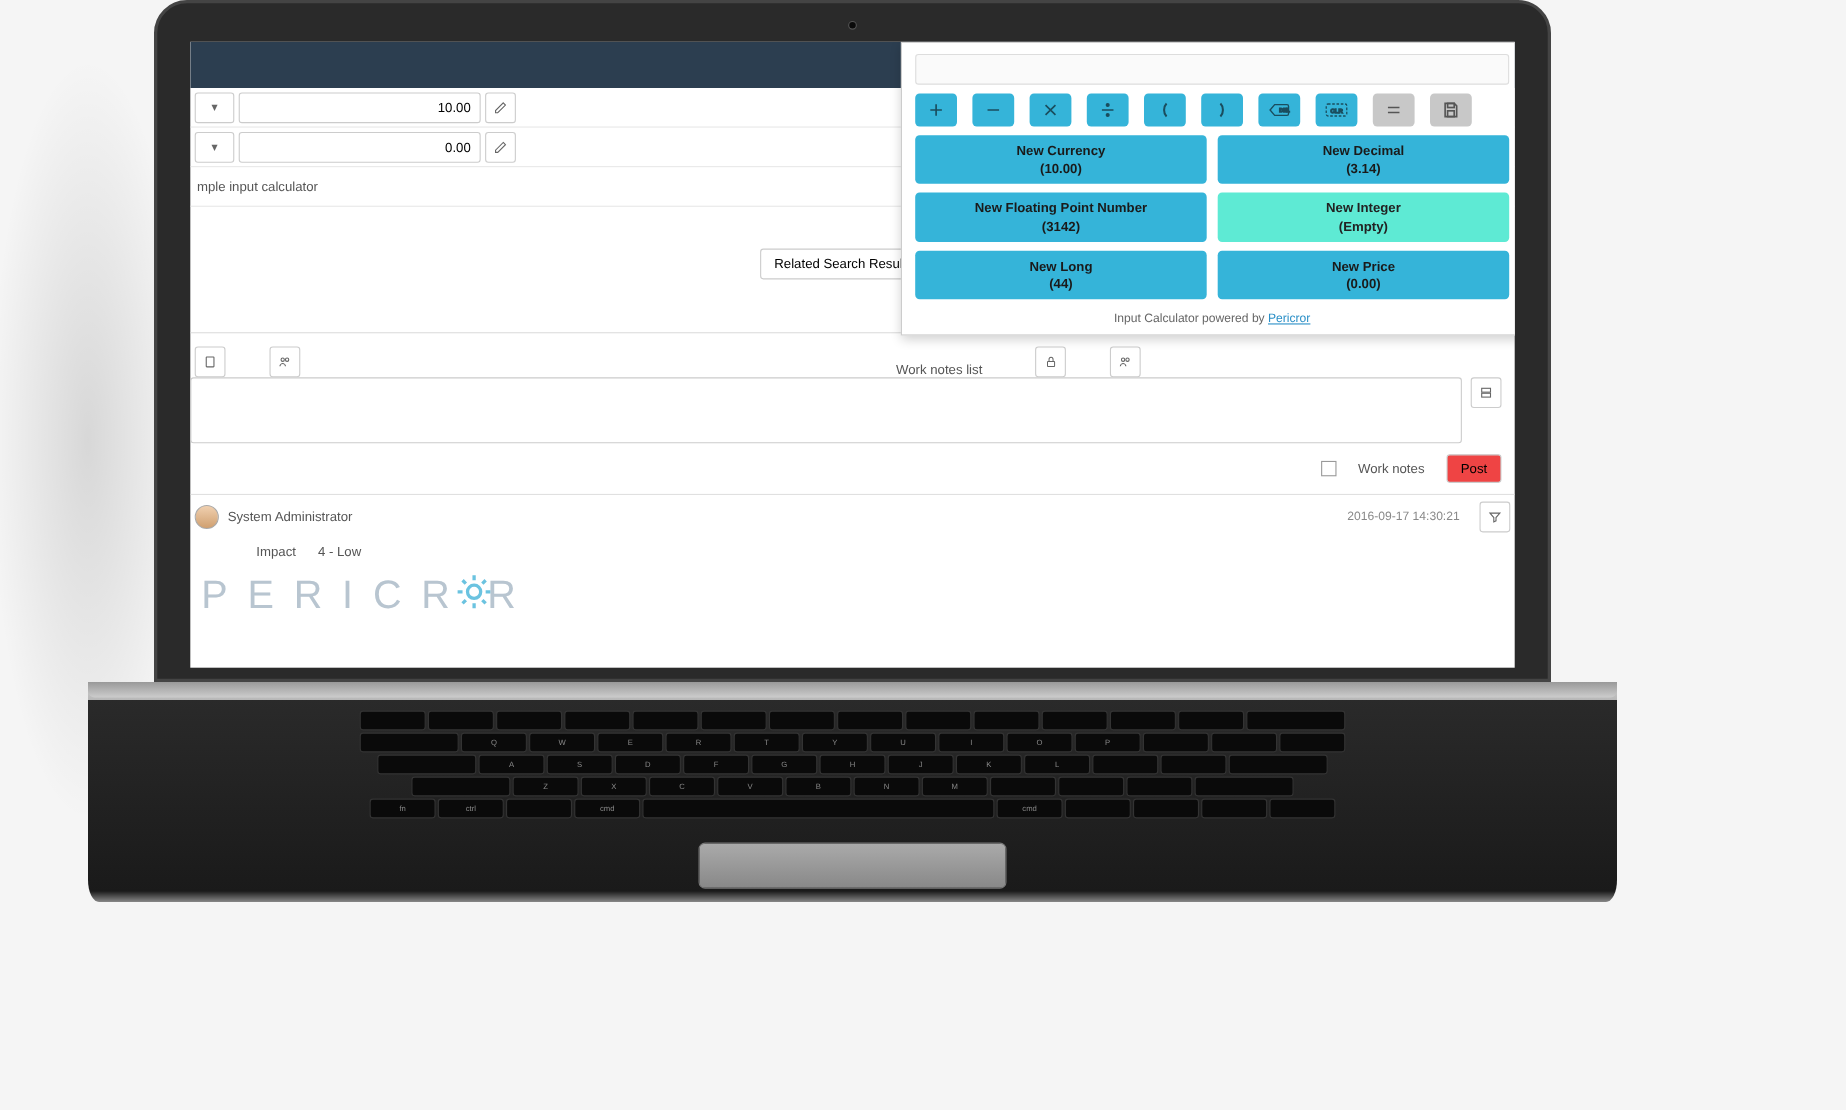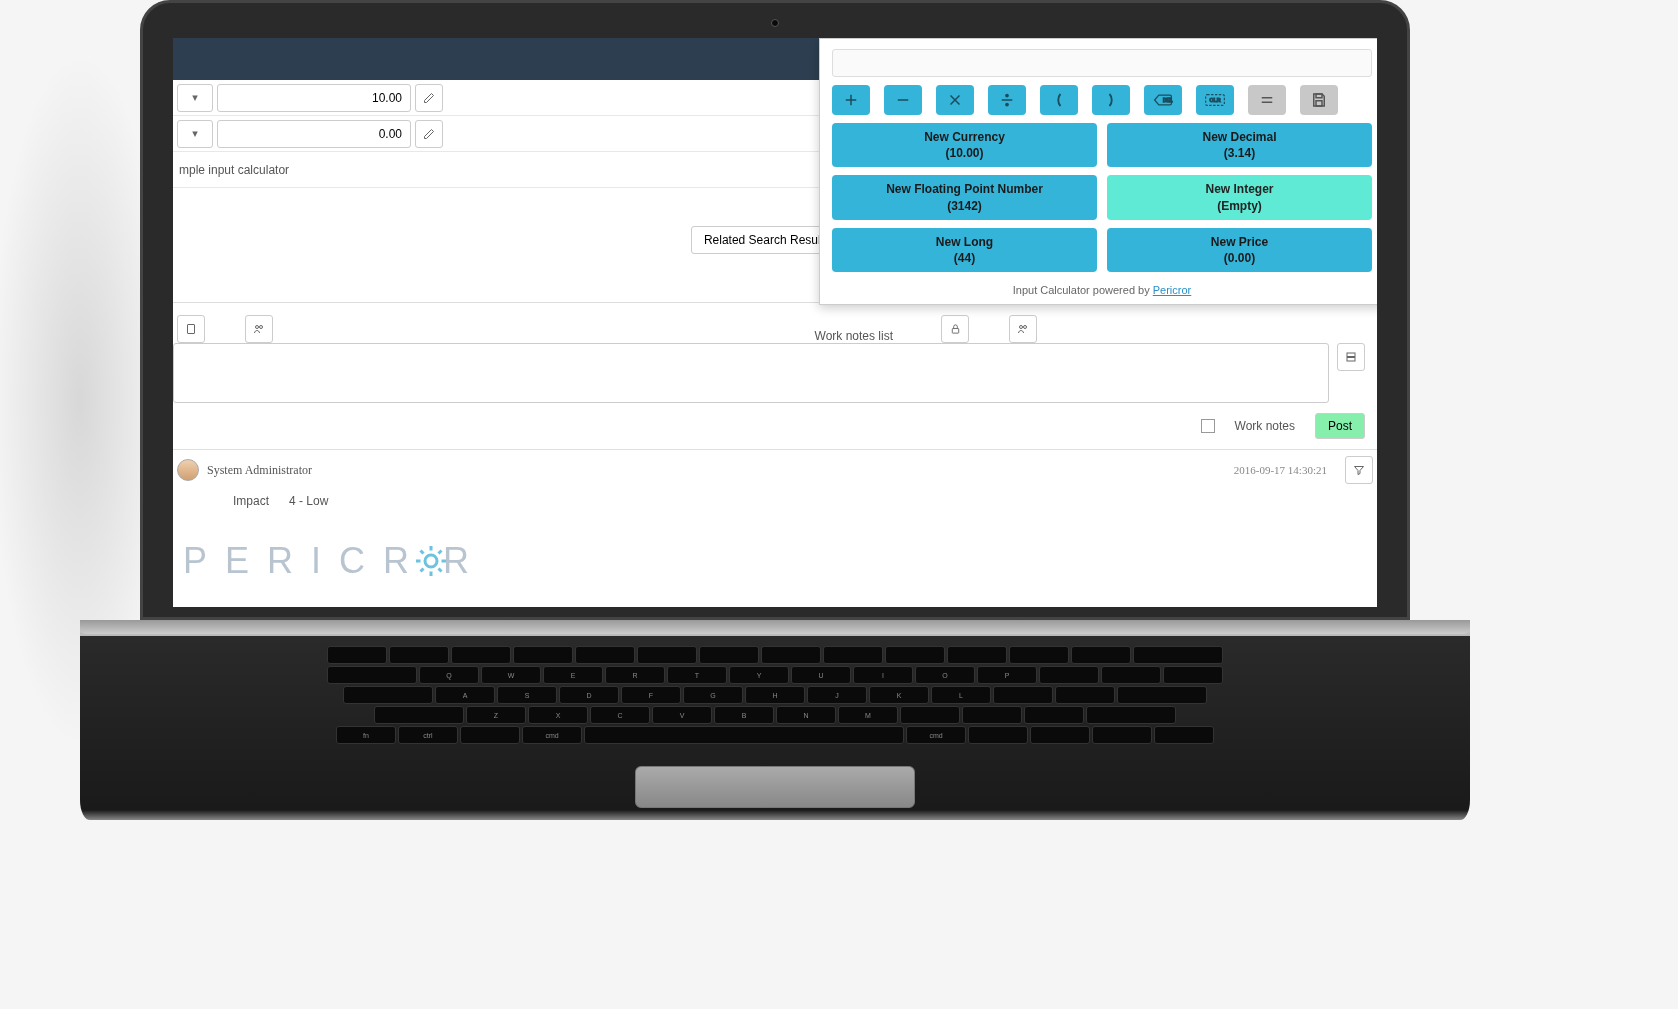--- a/index.html
+++ b/index.html
@@ -68,21 +68,21 @@
   display: inline-flex;
   align-items: center;
   justify-content: center;
   border-radius: 3px;
   margin-left: 4px;
   font-size: 11px;
   color: #666;
   cursor: pointer;
 }
 .num-input {
-  width: 194px;
+  width: 220px;
   height: 28px;
   border: 1px solid #ccc;
   text-align: right;
   padding-right: 8px;
   font-size: 12px;
   border-radius: 3px;
   margin-left: 4px;
 }
 .pencil-btn {
   width: 28px;
@@ -187,33 +187,32 @@
 .checkbox {
   width: 14px;
   height: 14px;
   border: 1px solid #999;
   background: #fff;
   cursor: pointer;
 }
 .post-label { font-size: 12px; color: #555; }
 .post-btn {
   border: 1px solid #ccc;
-  background: #86efac;
+  background: #ef4444;
   padding: 5px 12px;
   border-radius: 3px;
   font-size: 12px;
   cursor: pointer;
 }
 .user-row {
   display: flex;
   align-items: center;
   padding: 6px 4px;
   border-top: 1px solid #e0e0e0;
   gap: 8px;
-  font-family: Liberation Serif, serif;
 }
 .avatar {
   width: 22px;
   height: 22px;
   border-radius: 50%;
   background: linear-gradient(#f0d0b0,#d0a070);
   border: 1px solid #aaa;
 }
 .user-name { font-size: 12px; color: #555; }
 .timestamp { margin-left: auto; font-size: 11px; color: #888; margin-right: 10px; }
@@ -231,28 +230,27 @@
 .impact-row {
   display: flex;
   padding: 4px 60px;
   font-size: 12px;
   color: #555;
   gap: 20px;
 }
 .watermark {
   position: absolute;
   left: 10px;
-  bottom: 25px;
+  bottom: 45px;
   font-size: 36px;
   letter-spacing: 18px;
   color: #b8c5d0;
   font-weight: 300;
   pointer-events: none;
   display: flex;
-  align-items: center;
 }
 .watermark-gear {
   display: inline-block;
   width: 36px;
   height: 36px;
   margin: 0 -6px 0 -14px;
 }
 
 
 .calc-popup {

